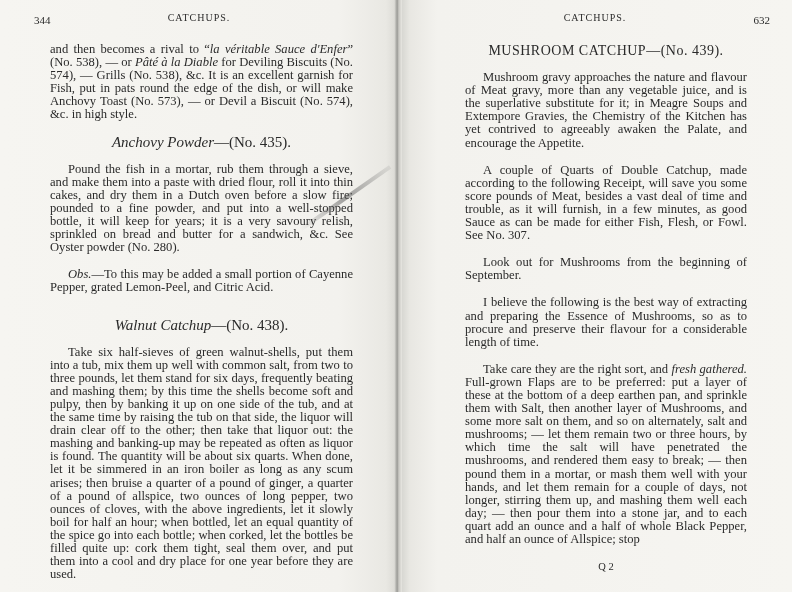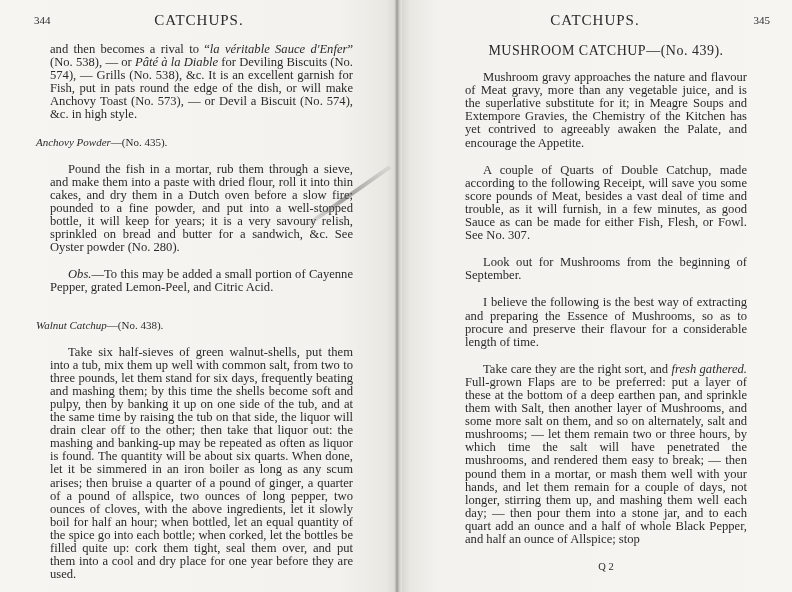--- a/index.html
+++ b/index.html
@@ -15,28 +15,28 @@
     .page-right { left:398px; width:394px; background:linear-gradient(to right,#cfcfca 0%,#e8e7e2 3%,#f3f2ee 10%,#f6f5f1 100%); }
     .gutter {
       position:absolute; left:394px; top:0; width:8px; height:592px;
       background:linear-gradient(to right,#e4e3de,#9a9a96 40%,#c8c7c2 60%,#e8e7e2);
     }
     .smudge {
       position:absolute; left:300px; top:228px; width:110px; height:4px;
       background:linear-gradient(to right,rgba(90,90,90,0),rgba(90,90,90,0.55),rgba(90,90,90,0.1));
       transform:rotate(-35deg); transform-origin:left center;
     }
-    .runhead { position:absolute; top:4px; font-size:15px; letter-spacing:1px;font-family:Liberation Serif, serif; }
+    .runhead { position:absolute; top:4px; font-size:10px; letter-spacing:1px;font-family:Liberation Serif, serif; }
     .pagenum { position:absolute; font-size:11px; }
     .text {
       position:absolute; font-size:12.6px; line-height:13.1px; text-align:justify;
     }
     .text p { margin:14px; text-indent:18px; }
     .text p.noindent { text-indent:0; }
-    .heading { text-align:left; margin:8px 0 5px 0; font-style:italic; font-size:11px; }
+    .heading { text-align:center; margin:8px 0 5px 0; font-style:italic; font-size:15px; }
     .heading .num { font-style:normal; }
     .big-heading { text-align:center; font-size:14px; letter-spacing:0.5px; margin:4px 0 4px 0; }
     .sc { font-variant:small-caps; }
     .footnote { font-size:10.2px; line-height:11px; text-align:justify; margin-top:10px; }
     .footnote p { margin:0; text-indent:12px; }
     .cite { text-align:right; font-size:10.2px; margin-right:22px; }
     .sig { text-align:center; font-size:10.5px; margin-top:0; }
     i { font-style:italic; }
   </style>
 </head>
@@ -56,21 +56,21 @@
       <p><i>Obs.</i><span>—To this may be added a small portion of Cayenne Pepper, grated Lemon-Peel, and Citric Acid.</span></p>
 
       <div class="heading" style="margin-top:24px;"><span>Walnut Catchup</span><span class="num">—(No. 438).</span></div>
       <p>Take six half-sieves of green walnut-shells, put them into a tub, mix them up well with common salt, from two to three pounds, let them stand for six days, frequently beating and mashing them; by this time the shells become soft and pulpy, then by banking it up on one side of the tub, and at the same time by raising the tub on that side, the liquor will drain clear off to the other; then take that liquor out: the mashing and banking-up may be repeated as often as liquor is found. The quantity will be about six quarts. When done, let it be simmered in an iron boiler as long as any scum arises; then bruise a quarter of a pound of ginger, a quarter of a pound of allspice, two ounces of long pepper, two ounces of cloves, with the above ingredients, let it slowly boil for half an hour; when bottled, let an equal quantity of the spice go into each bottle; when corked, let the bottles be filled quite up: cork them tight, seal them over, and put them into a cool and dry place for one year before they are used.</p>
       <p>N.B. For the above we are indebted to a respectable Oilman, who has many years proved the Receipt.</p>
     </div>
   </div>
 
   <div class="page page-right">
     <div class="runhead" style="left:0; width:394px; text-align:center; top:12px;">CATCHUPS.</div>
-    <div class="pagenum" style="right:22px; top:14px;">345</div>
+    <div class="pagenum" style="right:22px; top:14px;">632</div>
 
     <div class="text" style="left:53px; top:40px; width:310px;">
       <div class="big-heading">MUSHROOM CATCHUP—(No. 439).</div>
       <p>Mushroom gravy approaches the nature and flavour of Meat gravy, more than any vegetable juice, and is the superlative substitute for it; in Meagre Soups and Extempore Gravies, the Chemistry of the Kitchen has yet contrived to agreeably awaken the Palate, and encourage the Appetite.</p>
       <p>A couple of Quarts of Double Catchup, made according to the following Receipt, will save you some score pounds of Meat, besides a vast deal of time and trouble, as it will furnish, in a few minutes, as good Sauce as can be made for either Fish, Flesh, or Fowl. See No. 307.</p>
       <p>Look out for Mushrooms from the beginning of September.</p>
       <p>I believe the following is the best way of extracting and preparing the Essence of Mushrooms, so as to procure and preserve their flavour for a considerable length of time.</p>
       <p><span>Take care they are the right sort, and </span><i>fresh gathered.</i><span> Full-grown Flaps are to be preferred: put a layer of these at the bottom of a deep earthen pan, and sprinkle them with Salt, then another layer of Mushrooms, and some more salt on them, and so on alternately, salt and mushrooms; — let them remain two or three hours, by which time the salt will have penetrated the mushrooms, and rendered them easy to break; — then pound them in a mortar, or mash them well with your hands, and let them remain for a couple of days, not longer, stirring them up, and mashing them well each day; — then pour them into a stone jar, and to each quart add an ounce and a half of whole Black Pepper, and half an ounce of Allspice; stop</span></p>
 
       <div class="footnote">

